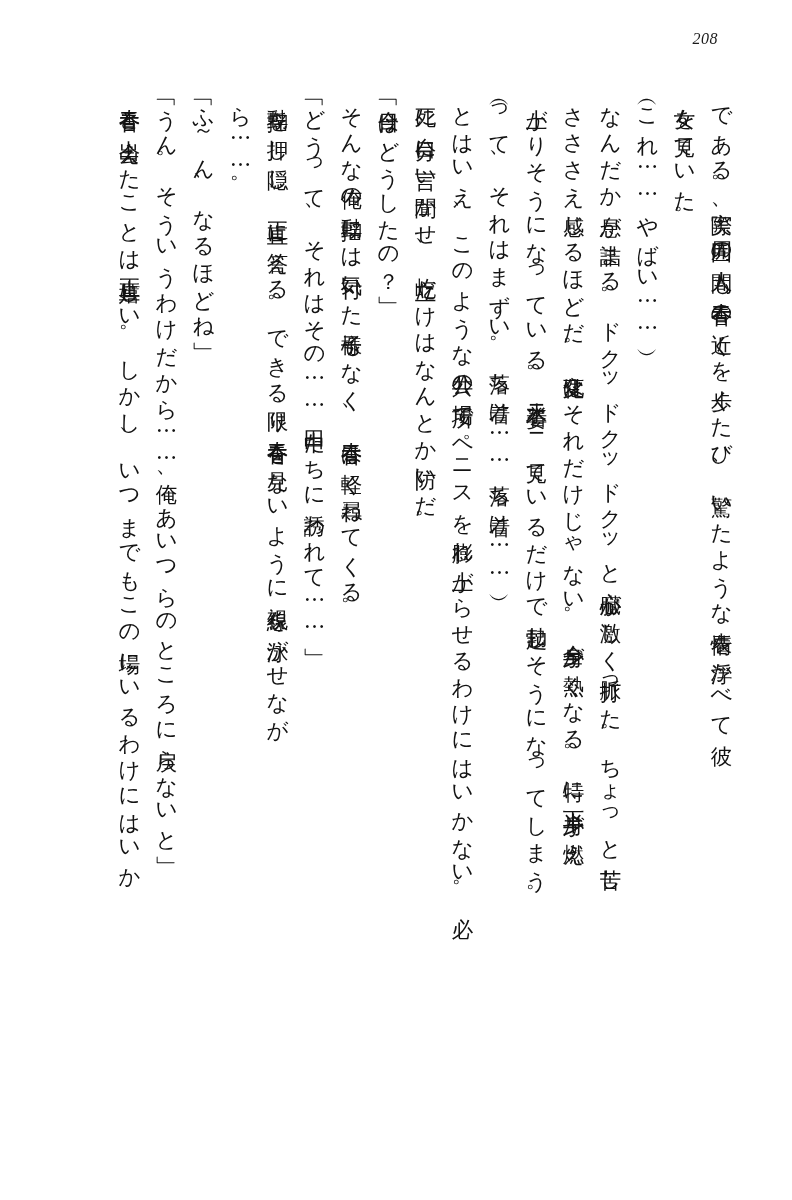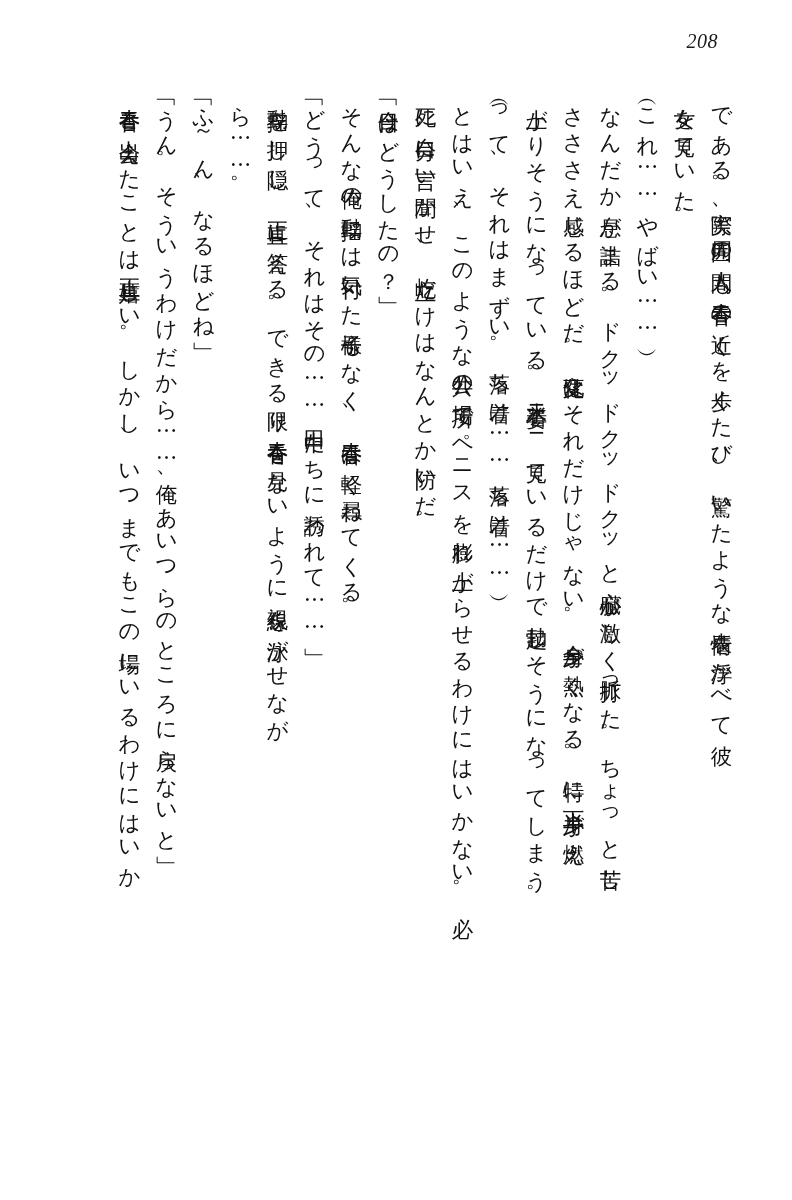--- a/index.html
+++ b/index.html
@@ -25,21 +25,21 @@
     background: #ffffff;
   }
 
   
   #page-number {
     position: absolute;
     top: 30px;
     right: 74px;
     font-family: "Liberation Serif", "DejaVu Serif", serif;
     font-style: italic;
-    font-size: 20px;
+    font-size: 16px;
     letter-spacing: 0.5px;
     color: #1a1a1a;
   }
 
   
   #text-block {
     position: absolute;
     top: 92px;
     right: 60px;
     width: 660px;

